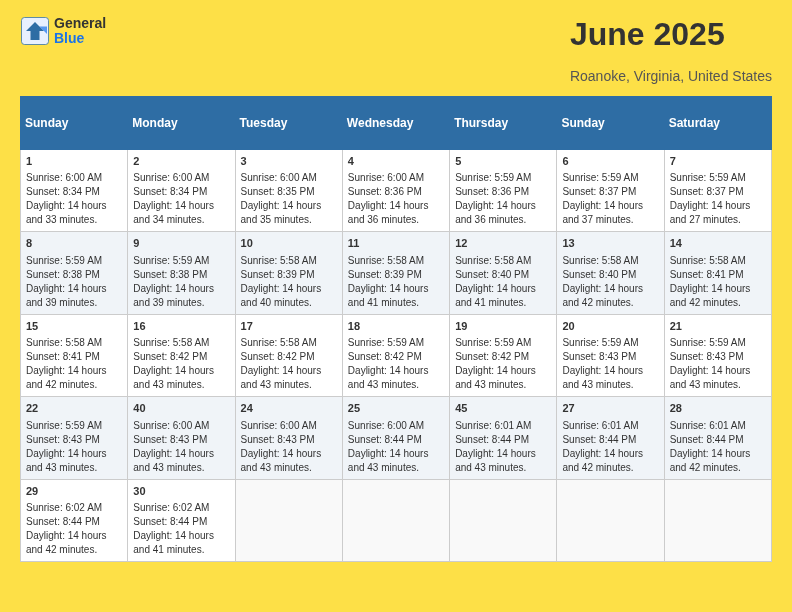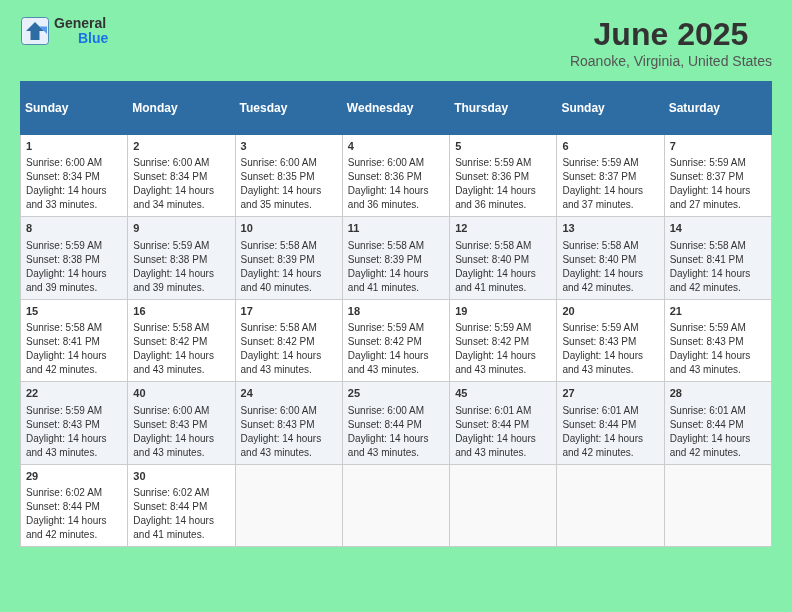--- a/index.html
+++ b/index.html
@@ -7,57 +7,58 @@
       font-family: Arial, sans-serif;
       background: #fff;
       width: 792px;
       height: 612px;
       overflow: hidden;
     }
     .page {
       width: 792px;
       height: 612px;
       padding: 16px 20px;
-      background: #86efac;
+      background: #fde047;
     }
     .header {
       display: flex;
       justify-content: space-between;
       align-items: flex-start;
       margin-bottom: 12px;
     }
     .logo {
       display: flex;
       align-items: center;
       gap: 4px;
     }
     .logo-text {
       display: flex;
       flex-direction: column;
       font-size: 14px;
       font-weight: bold;
       line-height: 1.1;
     }
     .logo-general { color: #333; }
-    .logo-blue { color: #1a73e8; margin-left: 24px; }
+    .logo-blue { color: #1a73e8; }
     .logo-icon {
       width: 30px;
       height: 30px;
     }
     .title-block {
-      text-align: center;
+      text-align: left;
     }
     .month-title {
       font-size: 32px;
       font-weight: bold;
       color: #333;
     }
     .location {
       font-size: 14px;
       color: #555;
+      margin-top: 15px;
     }
     .calendar {
       width: 100%;
       border-collapse: collapse;
       font-size: 10px;
     }
     .calendar thead th {
       background-color: #2e6da4;
       color: #fff;
       padding: 19px 4px;

